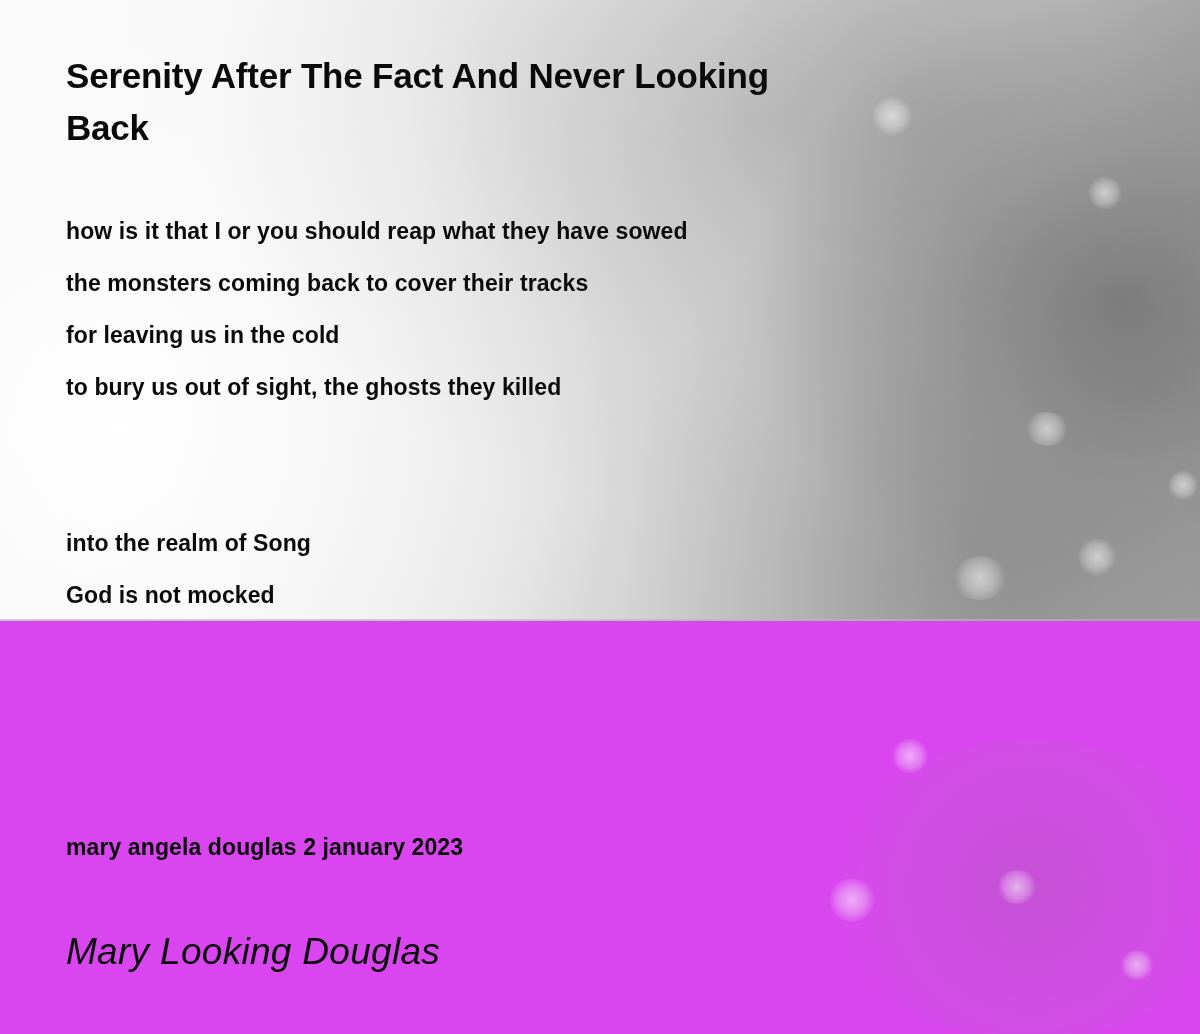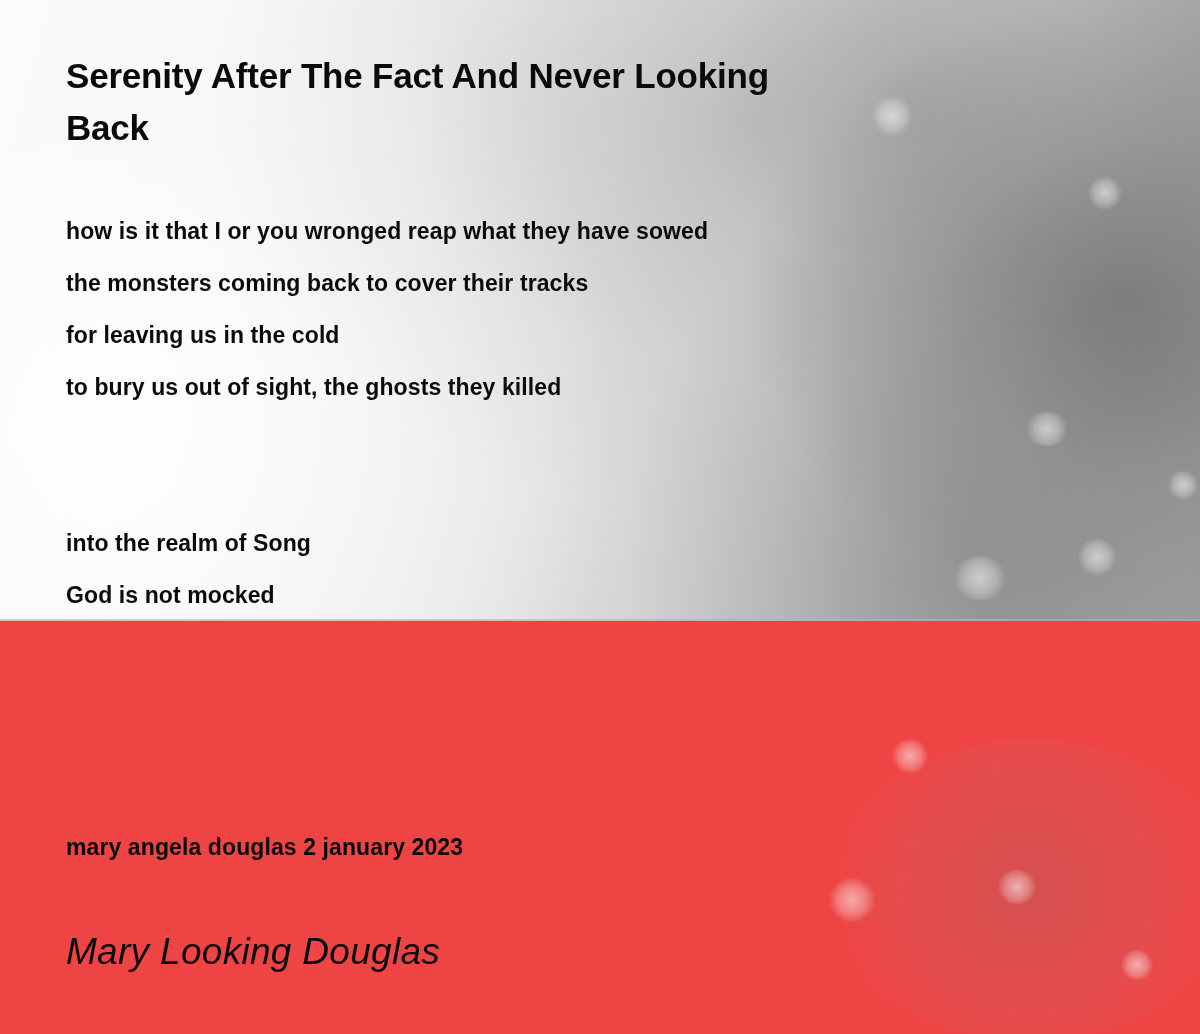--- a/index.html
+++ b/index.html
@@ -8,21 +8,21 @@
     padding: 0;
     background: #ffffff;
   }
 
   #poem-card {
     position: relative;
     width: 1200px;
     height: 1034px;
     overflow: hidden;
     font-family: "Liberation Sans", "DejaVu Sans", sans-serif;
-    background: #ef4444;
+    background: #d946ef;
   }
 
   
   .bg-pane {
     position: absolute;
     left: 0;
     width: 1200px;
     overflow: hidden;
   }
   #bg-top    { top: 0;     height: 620px; }
@@ -185,21 +185,21 @@
   </div>
 
   <div id="bg-seam"></div>
 
   <div id="poem-text">
 
     <div id="poem-title">Serenity After The Fact And Never Looking
 Back</div>
 
     <div class="stanza" id="stanza-1">
-      <div class="poem-line">how is it that I or you wronged reap what they have sowed</div>
+      <div class="poem-line">how is it that I or you should reap what they have sowed</div>
       <div class="poem-line">the monsters coming back to cover their tracks</div>
       <div class="poem-line">for leaving us in the cold</div>
       <div class="poem-line">to bury us out of sight, the ghosts they killed</div>
     </div>
 
     <div class="stanza" id="stanza-2">
       <div class="poem-line">into the realm of Song</div>
       <div class="poem-line">God is not mocked</div>
     </div>
 

